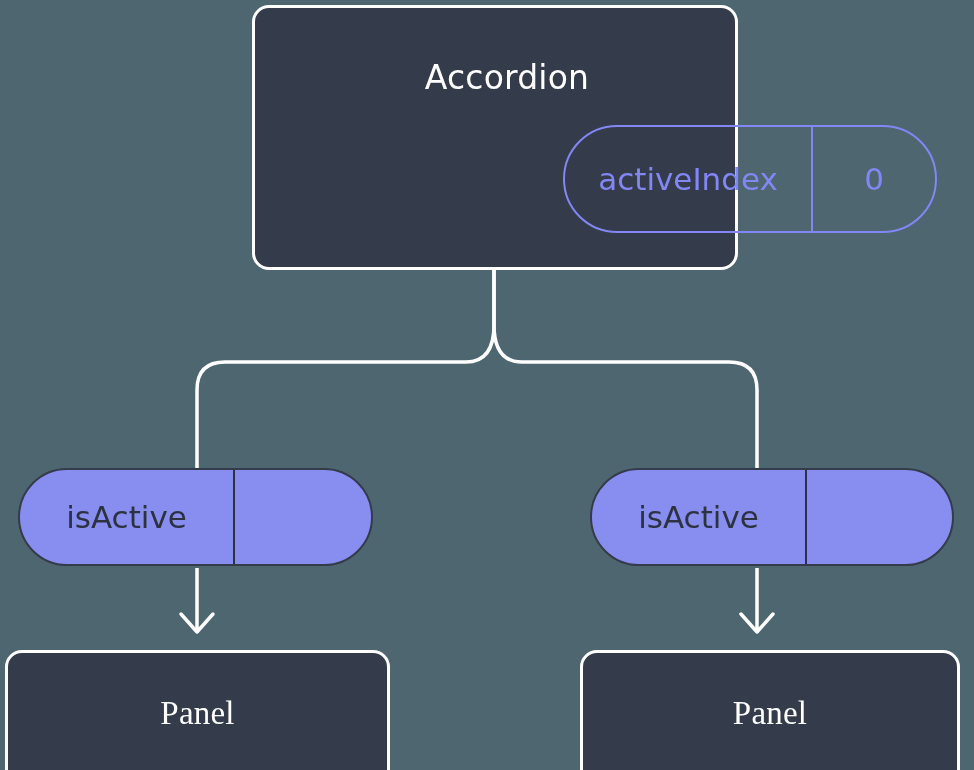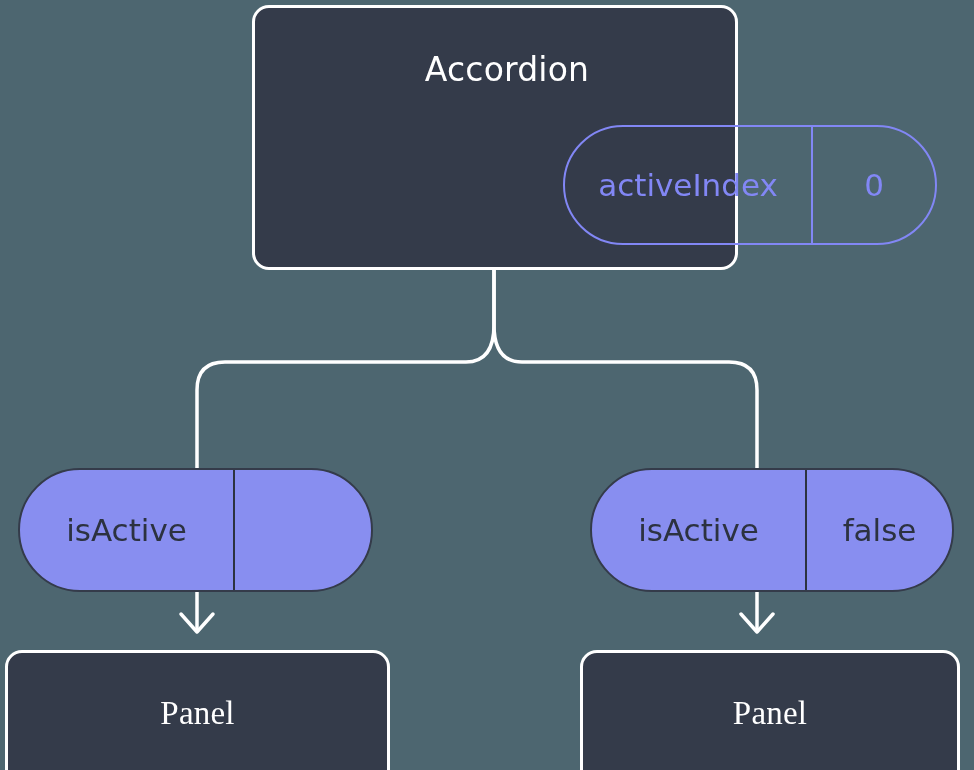--- a/index.html
+++ b/index.html
@@ -49,21 +49,21 @@
     white-space: nowrap;
   }
 
   #accordion-box {
     left: 252px;
     top: 5px;
     width: 486px;
     height: 265px;
   }
   #accordion-title {
-    top: 42px;
+    top: 50px;
     padding-left: 24px;
   }
 
   .panel-box {
     height: 140px;
     top: 650px;
   }
   #panel-box-left  { left: 5px;   width: 385px; }
   #panel-box-right { left: 580px; width: 380px; }
   .panel-title { top: 42px; font-family: Liberation Serif, serif; }
@@ -83,40 +83,40 @@
     align-items: center;
     justify-content: center;
     box-sizing: border-box;
   }
 
   
   #activeindex-chip {
     left: 308px;
     top: 117px;
     width: 374px;
-    height: 120px;
+    height: 108px;
     border: 2px solid #8287f5;
     background: transparent;
   }
   #activeindex-chip .chip-key {
     width: 248px;
     color: #8287f5;
     font-size: 31px;
     border-right: 2px solid #8287f5;
   }
   #activeindex-chip .chip-val {
     flex: 1;
     color: #8287f5;
     font-size: 31px;
   }
 
   
   .chip-filled {
     top: 468px;
-    height: 124px;
+    height: 98px;
     background: #888ef0;
     border: 2px solid #343b4a;
   }
   .chip-filled .chip-key,
   .chip-filled .chip-val {
     color: #2c3240;
     font-size: 31px;
   }
   .chip-filled .chip-key { border-right: 2px solid #2c3240; }
   .chip-filled .chip-val { flex: 1; }
@@ -161,21 +161,20 @@
       <span class="chip-val">0</span>
     </div>
   </div>
 
   <div id="isactive-chip-left" class="chip chip-filled">
     <span class="chip-key">isActive</span>
   </div>
 
   <div id="isactive-chip-right" class="chip chip-filled">
     <span class="chip-key">isActive</span>
-    <span class="chip-val">false</span>
   </div>
 
   <div id="panel-box-left" class="node-box panel-box">
     <div class="node-title panel-title">Panel</div>
   </div>
 
   <div id="panel-box-right" class="node-box panel-box">
     <div class="node-title panel-title">Panel</div>
   </div>
 

